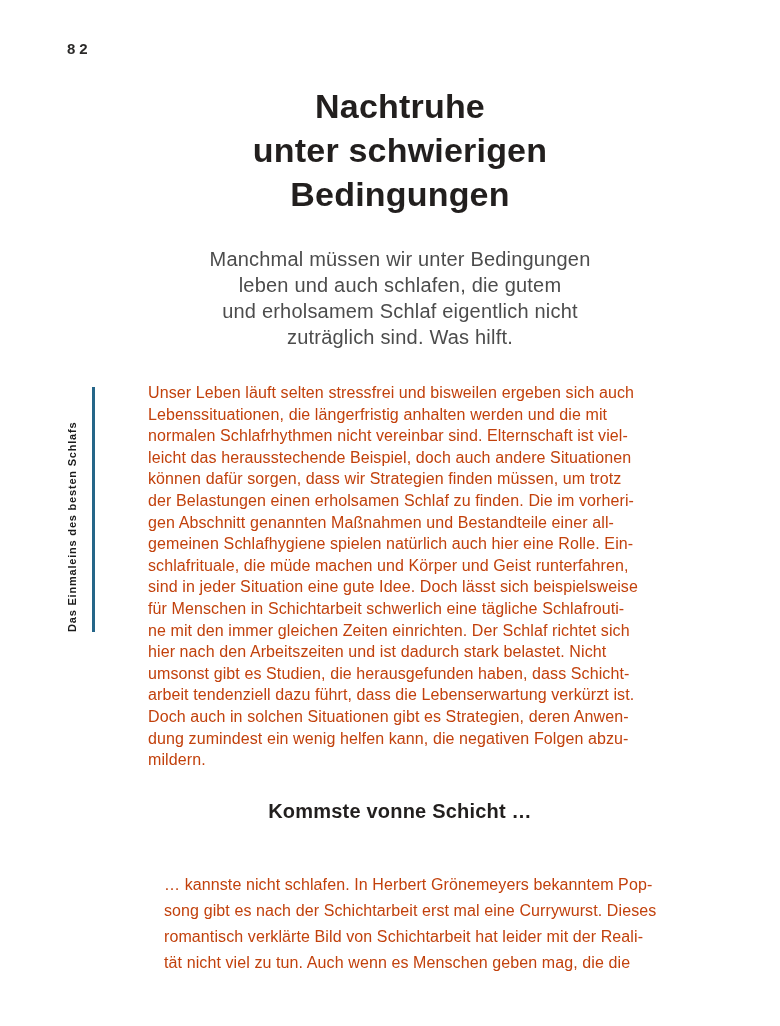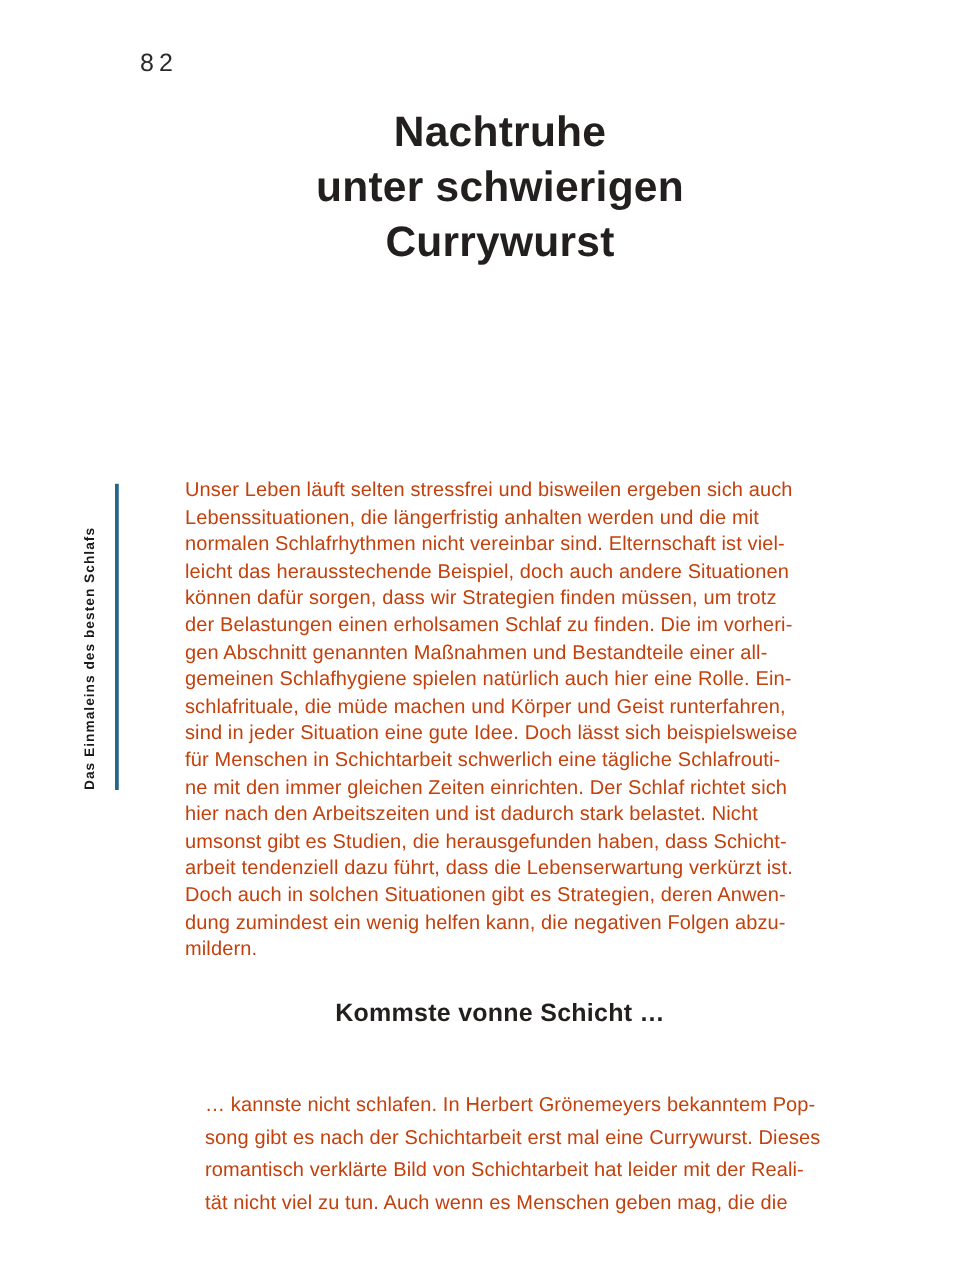--- a/index.html
+++ b/index.html
@@ -12,25 +12,24 @@
     width: 780px;
     height: 1026px;
     background: #ffffff;
     overflow: hidden;
     font-family: "Liberation Sans", sans-serif;
   }
   .page-number {
     position: absolute;
     left: 67px;
     top: 40px;
-    font-size: 20px;
-    font-weight: 400;
+    font-size: 15px;
+    font-weight: 700;
     letter-spacing: 4px;
     color: #2b2a29;
-    margin-left: 45px;
   }
   .article-title {
     position: absolute;
     left: 140px;
     top: 84px;
     width: 520px;
     text-align: center;
     font-size: 34px;
     line-height: 44px;
     font-weight: 700;
@@ -103,22 +102,26 @@
 </style>
 </head>
 <body>
 
 <div class="page">
 
   <div class="page-number">82</div>
 
   <h1 class="article-title" style="margin:0;">Nachtruhe
 unter schwierigen
-Currywurst</h1>
+Bedingungen</h1>
 
+  <div class="article-lede">Manchmal müssen wir unter Bedingungen
+leben und auch schlafen, die gutem
+und erholsamem Schlaf eigentlich nicht
+zuträglich sind. Was hilft.</div>
 
   <div class="sidebar-label">Das Einmaleins des besten Schlafs</div>
 
   <div class="sidebar-rule"></div>
 
   <p class="body-paragraph paragraph-1" style="margin:0;">Unser Leben läuft selten stressfrei und bisweilen ergeben sich auch
 Lebenssituationen, die längerfristig anhalten werden und die mit
 normalen Schlafrhythmen nicht vereinbar sind. Elternschaft ist viel-
 leicht das herausstechende Beispiel, doch auch andere Situationen
 können dafür sorgen, dass wir Strategien finden müssen, um trotz

